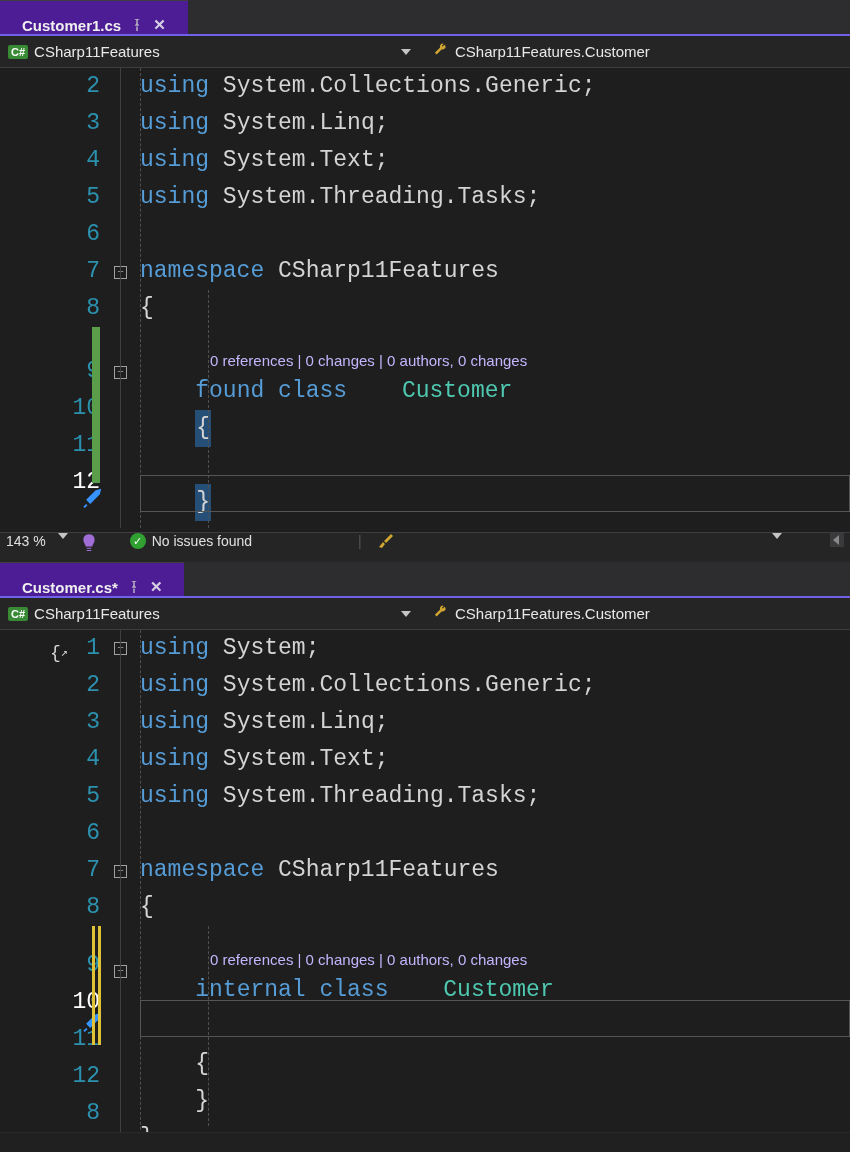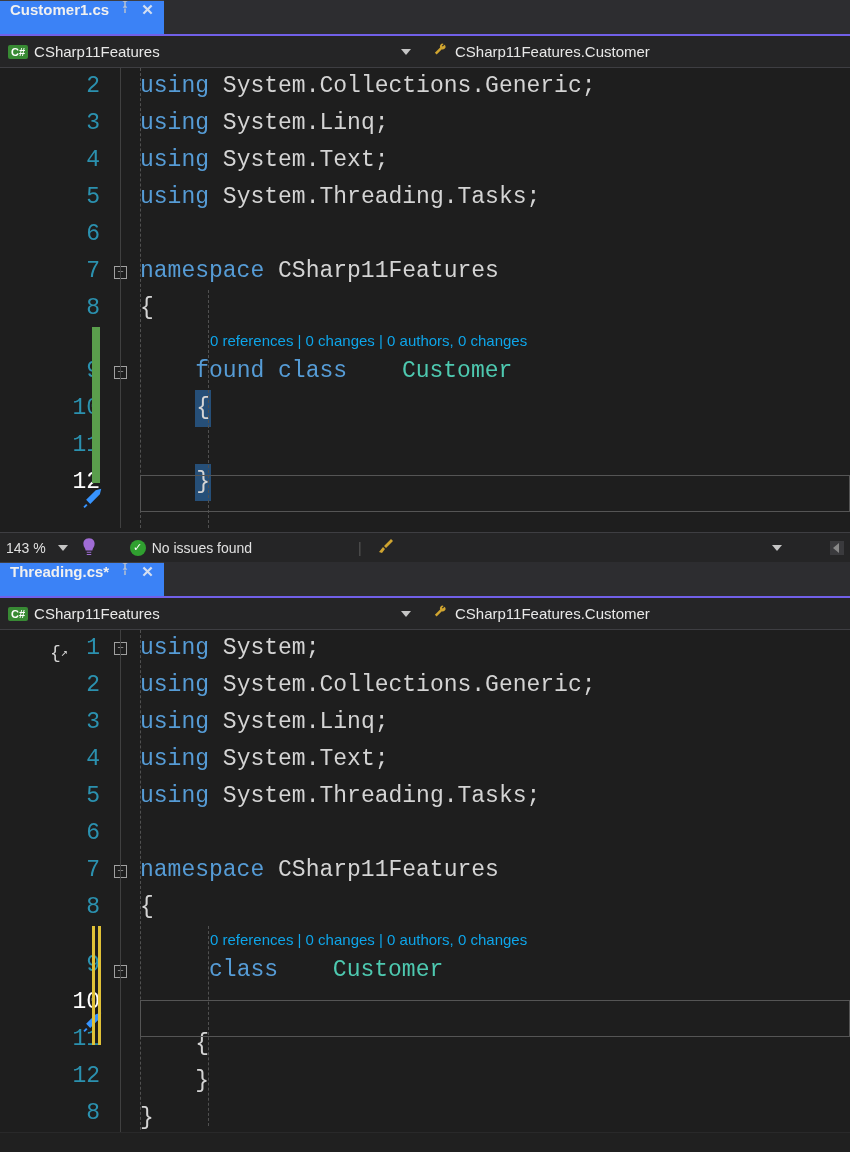--- a/index.html
+++ b/index.html
@@ -20,25 +20,25 @@
 
 
 .tabbar {
   height: 36px;
   background: #2d2d30;
   display: flex;
   align-items: stretch;
   border-bottom: 2px solid #7160e8;
 }
 .tab {
-  background: #3b82f6;
+  background: #4c1d95;
   color: #f0f0f0;
   display: flex;
-  align-items: flex-start;
-  padding: 0 10px;
+  align-items: flex-end;
+  padding: 0 22px;
   gap: 10px;
   font-size: 15px;
   font-weight: 600;
   border-top: 1px solid #3e3e42;
 }
 .tab .pin { font-size: 13px; opacity: 0.85; }
 .tab .close { font-size: 15px; opacity: 0.85; }
 
 
 .navbar {
@@ -138,25 +138,26 @@
 }
 .code-line {
   height: 37px;
   display: flex;
   align-items: flex-start;
   white-space: pre;
 }
 .codelens {
   height: 26px;
   font-size: 15px;
-  color: #0ea5e9;
+  color: #c4b5fd;
   display: flex;
   align-items: center;
   padding-left: 70px;
   font-family: 'Segoe UI', sans-serif;
+  margin-top: 20px;
 }
 .guide {
   position: absolute;
   width: 0;
   border-left: 1px dashed #505050;
 }
 .cursor-line-border {
   position: absolute;
   left: 0; right: 0;
   height: 37px;
@@ -172,21 +173,20 @@
 .ns { color: #d4d4d4; }
 .pun { color: #d4d4d4; }
 .cust { color: #4ec9b0; margin-left: 41px; }
 
 
 .statusbar {
   height: 30px;
   background: #252526;
   border-top: 1px solid #3e3e42;
   display: flex;
-  align-items: center;
   font-size: 14px;
   color: #e0e0e0;
   gap: 6px;
   padding: 0 6px;
 }
 .green-check {
   width: 16px; height: 16px;
   border-radius: 50%;
   background: #30a030;
   display: inline-flex;
@@ -323,21 +323,21 @@
           <path fill="#888" d="M6 0L0 5l6 5z"></path>
         </svg>
     </span>
   </div>
 </div>
 
 <div class="pane pane2">
 
   <div class="tabbar">
     <div class="tab">
-      <span>Threading.cs*</span>
+      <span>Customer.cs*</span>
       <span class="pin">
         <svg width="12" height="12" viewBox="0 0 16 16">
             <path fill="#ccc" d="M9 1v5l2 3H5l2-3V1H5V0h6v1H9zM7 10h2v6l-1 0-1 0z"></path>
           </svg>
       </span>
       <span class="close">✕</span>
     </div>
   </div>
 
   <div class="navbar">
@@ -396,21 +396,21 @@
 
       <div class="code-line"><span class="kw">using</span><span class="pun"> </span><span class="ns">System</span><span class="pun">;</span></div>
       <div class="code-line"><span class="kw">using</span><span class="pun"> </span><span class="ns">System</span><span class="pun">.</span><span class="ns">Collections</span><span class="pun">.</span><span class="ns">Generic</span><span class="pun">;</span></div>
       <div class="code-line"><span class="kw">using</span><span class="pun"> </span><span class="ns">System</span><span class="pun">.</span><span class="ns">Linq</span><span class="pun">;</span></div>
       <div class="code-line"><span class="kw">using</span><span class="pun"> </span><span class="ns">System</span><span class="pun">.</span><span class="ns">Text</span><span class="pun">;</span></div>
       <div class="code-line"><span class="kw">using</span><span class="pun"> </span><span class="ns">System</span><span class="pun">.</span><span class="ns">Threading</span><span class="pun">.</span><span class="ns">Tasks</span><span class="pun">;</span></div>
       <div class="code-line"></div>
       <div class="code-line"><span class="kw">namespace</span><span class="pun"> </span><span class="ns">CSharp11Features</span></div>
       <div class="code-line"><span class="pun">{</span></div>
       <div class="codelens">0 references | 0 changes | 0 authors, 0 changes</div>
-      <div class="code-line"><span class="pun">    </span><span class="pun"> </span><span class="kw">class</span><span class="pun"> </span><span class="cust">Customer</span></div>
+      <div class="code-line"><span class="pun">    </span><span class="kw">internal</span><span class="pun"> </span><span class="kw">class</span><span class="pun"> </span><span class="cust">Customer</span></div>
       <div class="code-line"></div>
       <div class="code-line"><span class="pun">    </span><span class="pun">{</span></div>
       <div class="code-line"><span class="pun">    </span><span class="pun">}</span></div>
       <div class="code-line"><span class="pun">}</span></div>
     </div>
   </div>
 
   <div class="statusbar" style="opacity:0.35; height:20px; overflow:hidden;">
     <span style="visibility:hidden;">x</span>
   </div>

